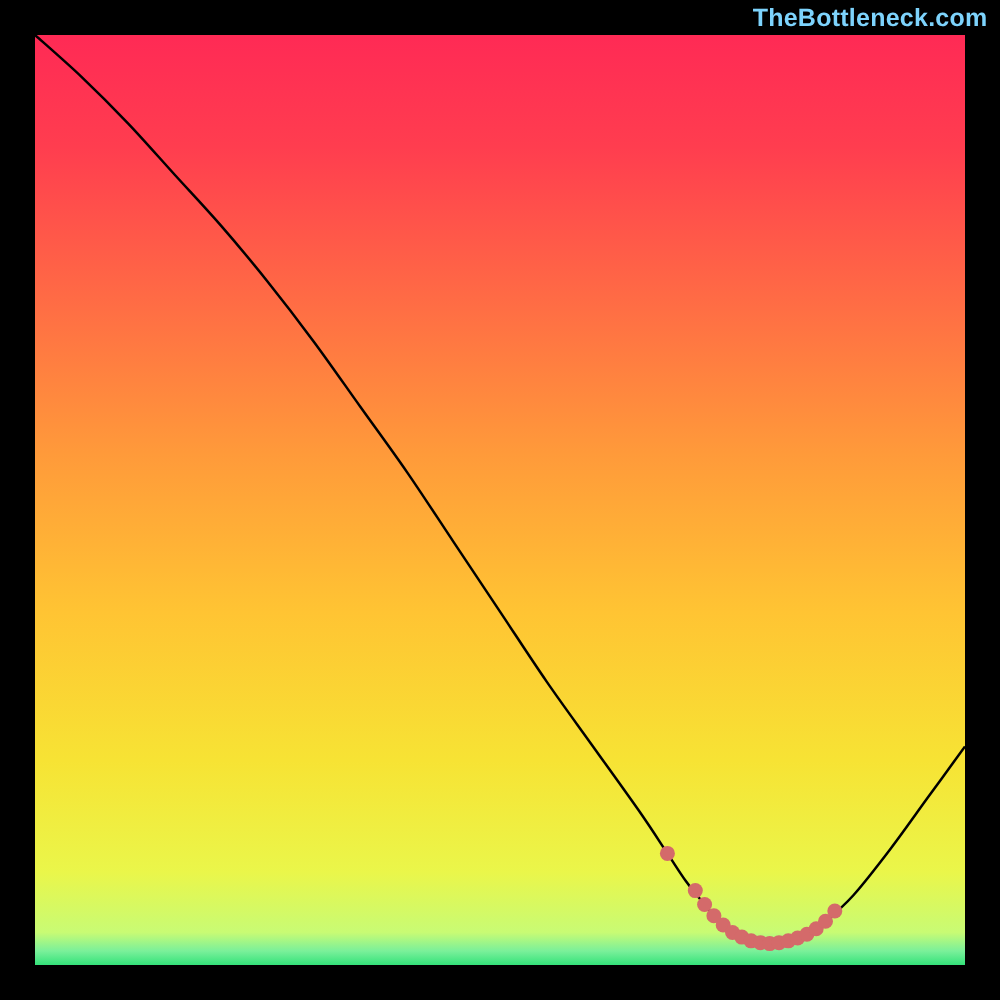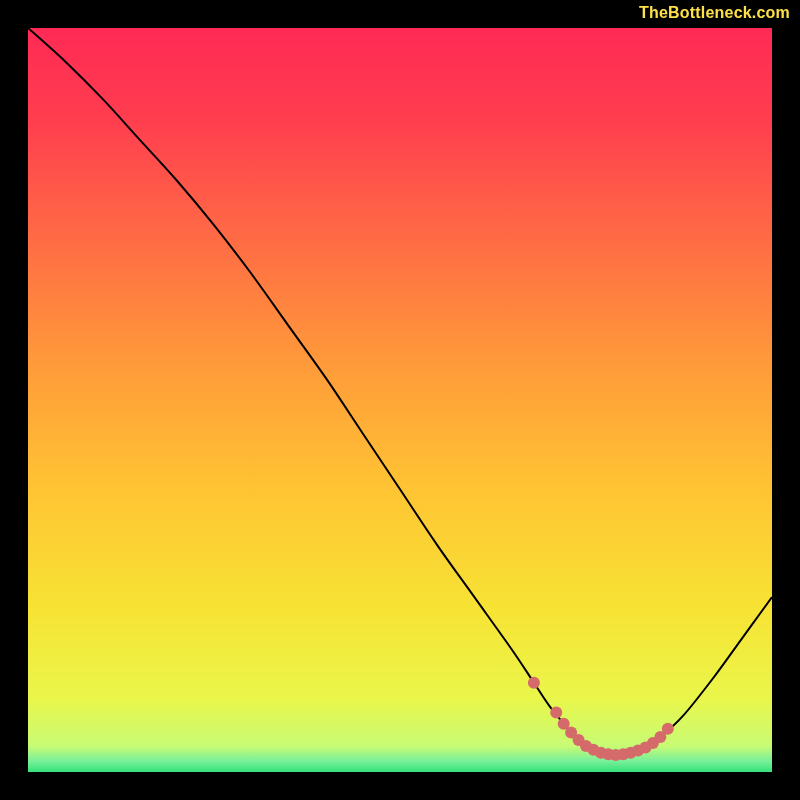--- a/index.html
+++ b/index.html
@@ -29,23 +29,23 @@
   .plot svg {
     display: block;
     width: 744px;
     height: 744px;
   }
   .watermark {
     position: absolute;
     top: 4px;
     right: 10px;
     font-family: Arial, Helvetica, sans-serif;
-    font-size: 16px;
+    font-size: 20px;
     font-weight: 600;
-    color: #fde047;
+    color: #7dd3fc;
     letter-spacing: 0.2px;
     user-select: none;
   }
 </style>
 </head>
 <body>
 
 <div class="frame">
   <div class="plot">
     <svg viewBox="0 0 744 744">

